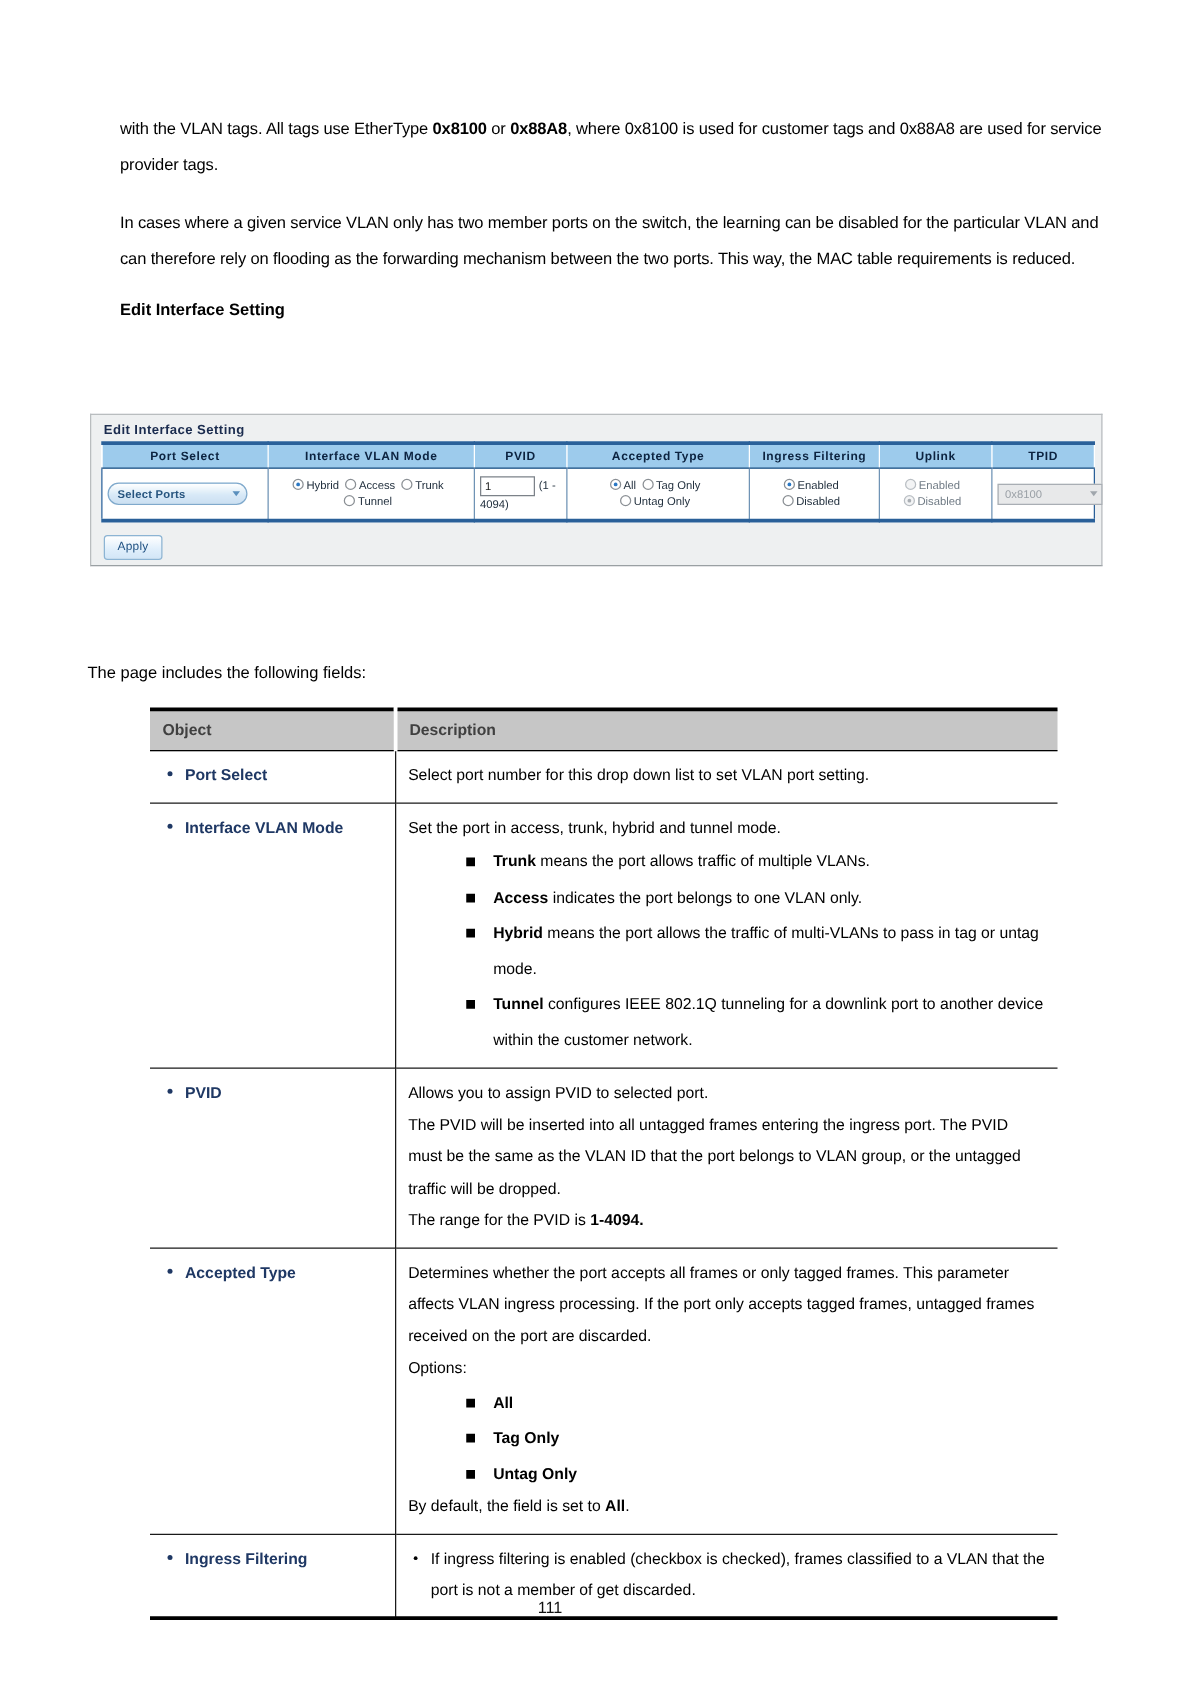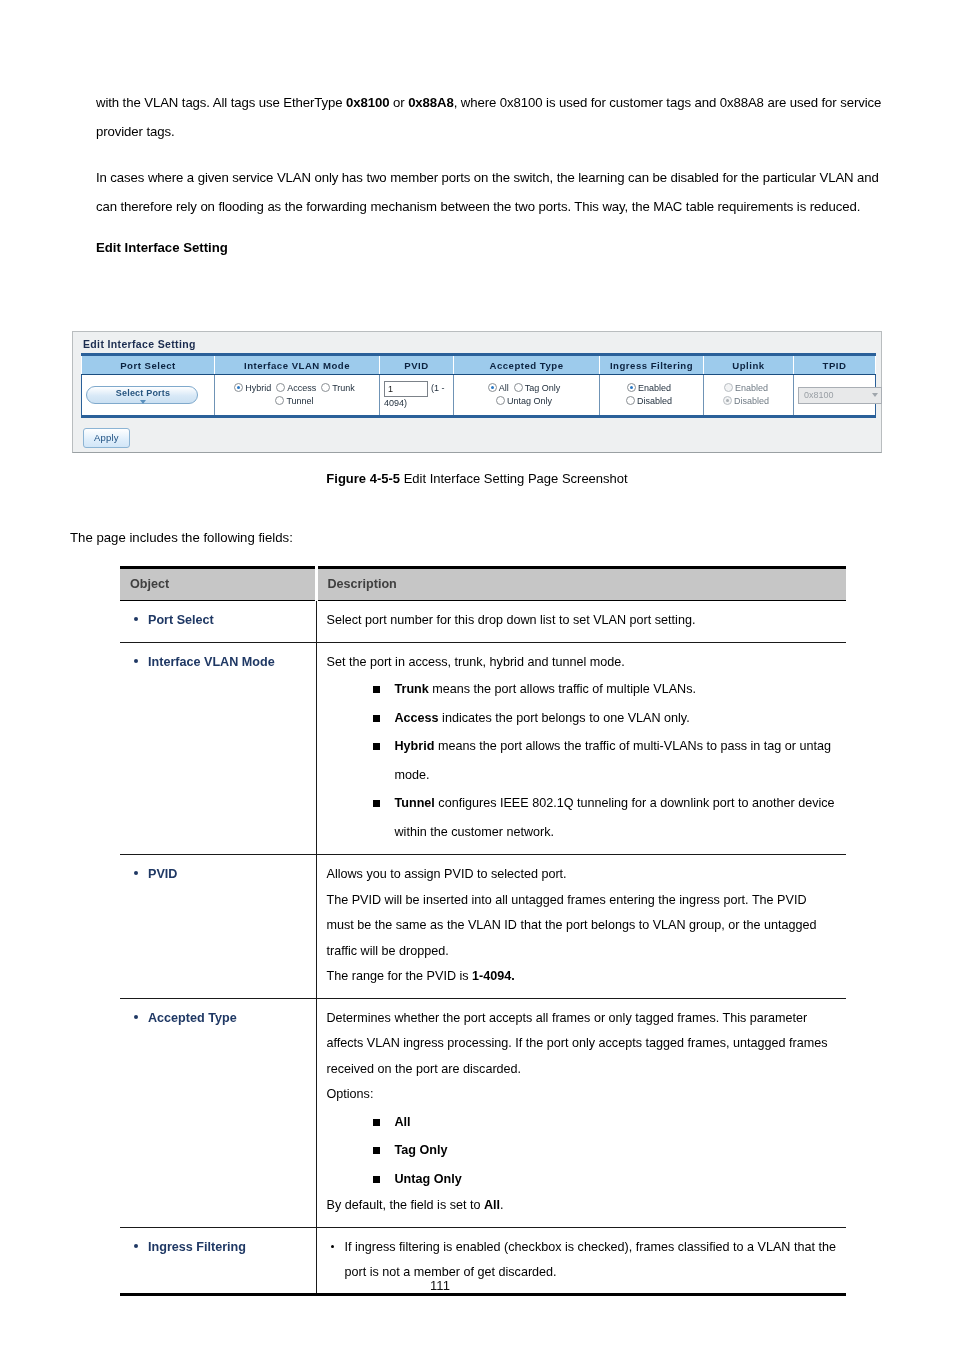--- a/index.html
+++ b/index.html
@@ -117,21 +117,20 @@
     width: 112px;
     height: 18px;
     padding: 0 5px 0 7px;
     border: 1px solid #7fa9cc;
     border-radius: 9px;
     background: linear-gradient(#ffffff, #d8e9f7 55%, #cbe0f2);
     color: #27557f;
     font-size: 9px;
     font-weight: bold;
     letter-spacing: 0.2px;
-    flex-direction: column;
   }
   .sel-ports .caret {
     width: 0; height: 0;
     border-left: 3.5px solid transparent;
     border-right: 3.5px solid transparent;
     border-top: 4px solid #5a8fbd;
   }
 
   
   .radio-wrap { display: block; text-align: center; }
@@ -412,21 +411,20 @@
               <span class="caret2"></span>
             </span>
           </td>
         </tr>
       </tbody>
     </table>
 
     <span class="apply-btn">Apply</span>
   </div>
 
-  <div class="fig-cap"><b>Figure 4-5-5</b><span> Edit Interface Setting Page Screenshot</span></div>
 
   <div class="fields-line">The page includes the following fields:</div>
 
   <table class="desc-table">
     <thead>
       <tr>
         <th class="c1">Object</th>
         <th>Description</th>
       </tr>
     </thead>

